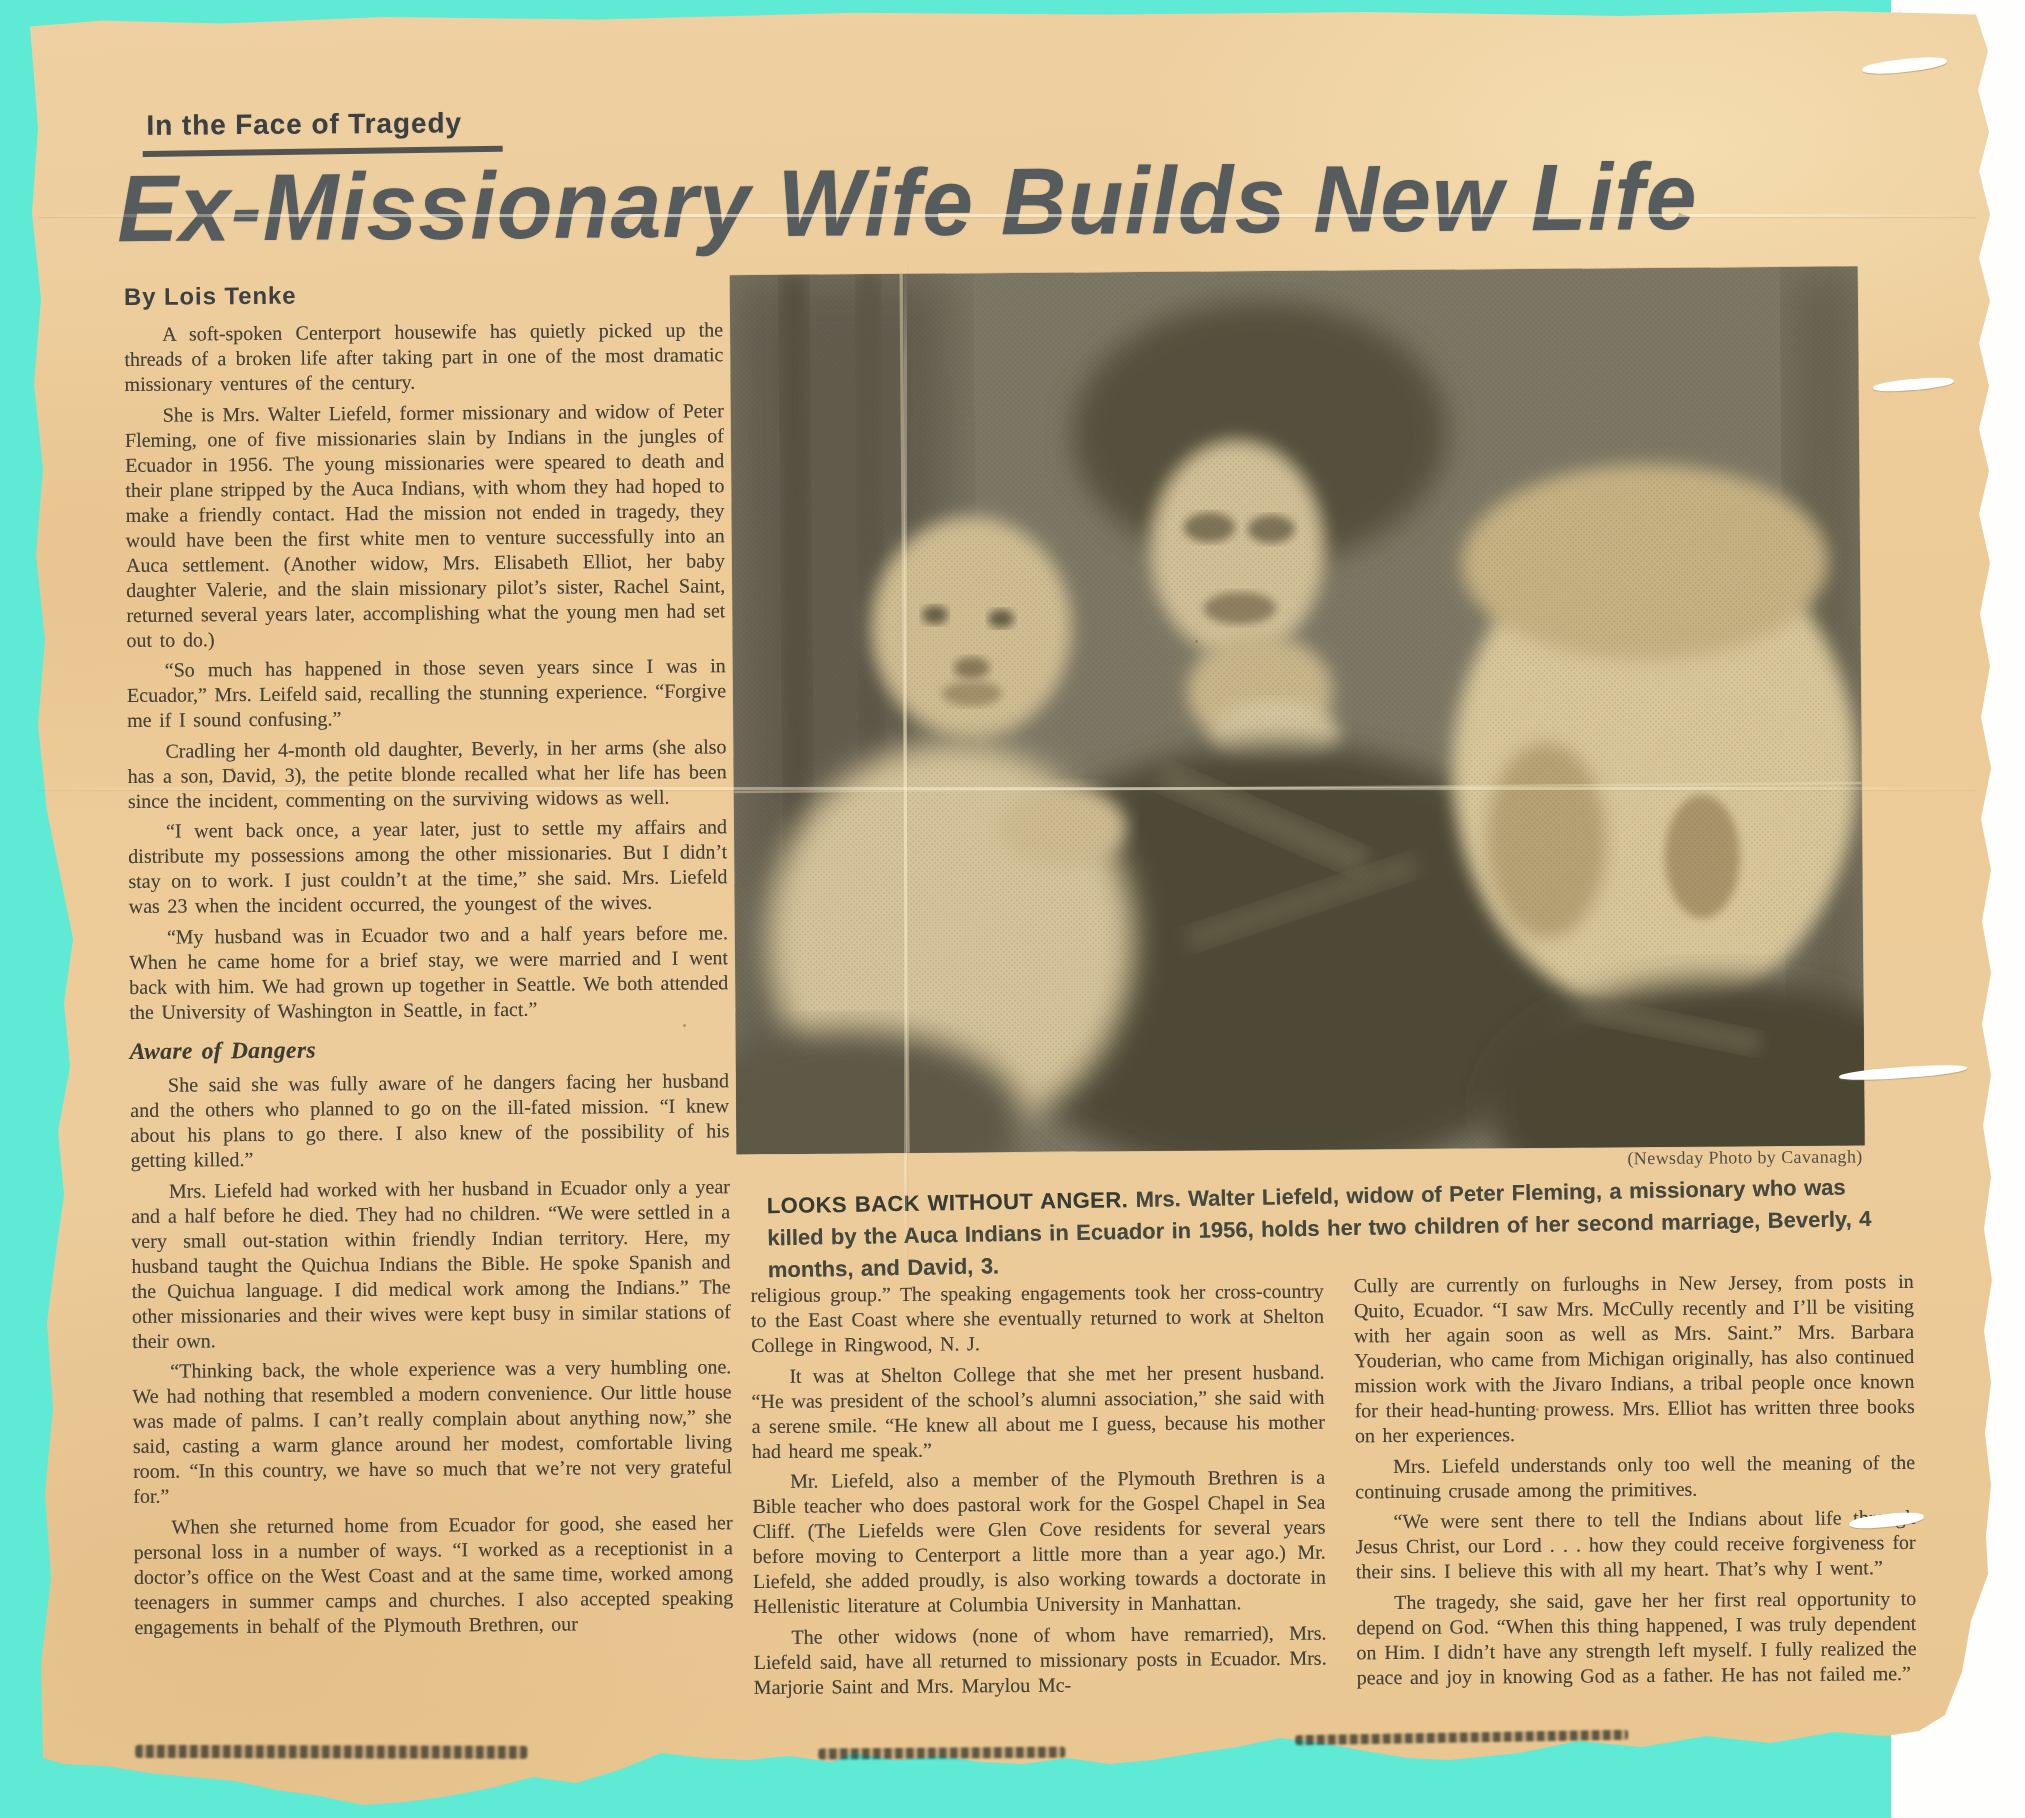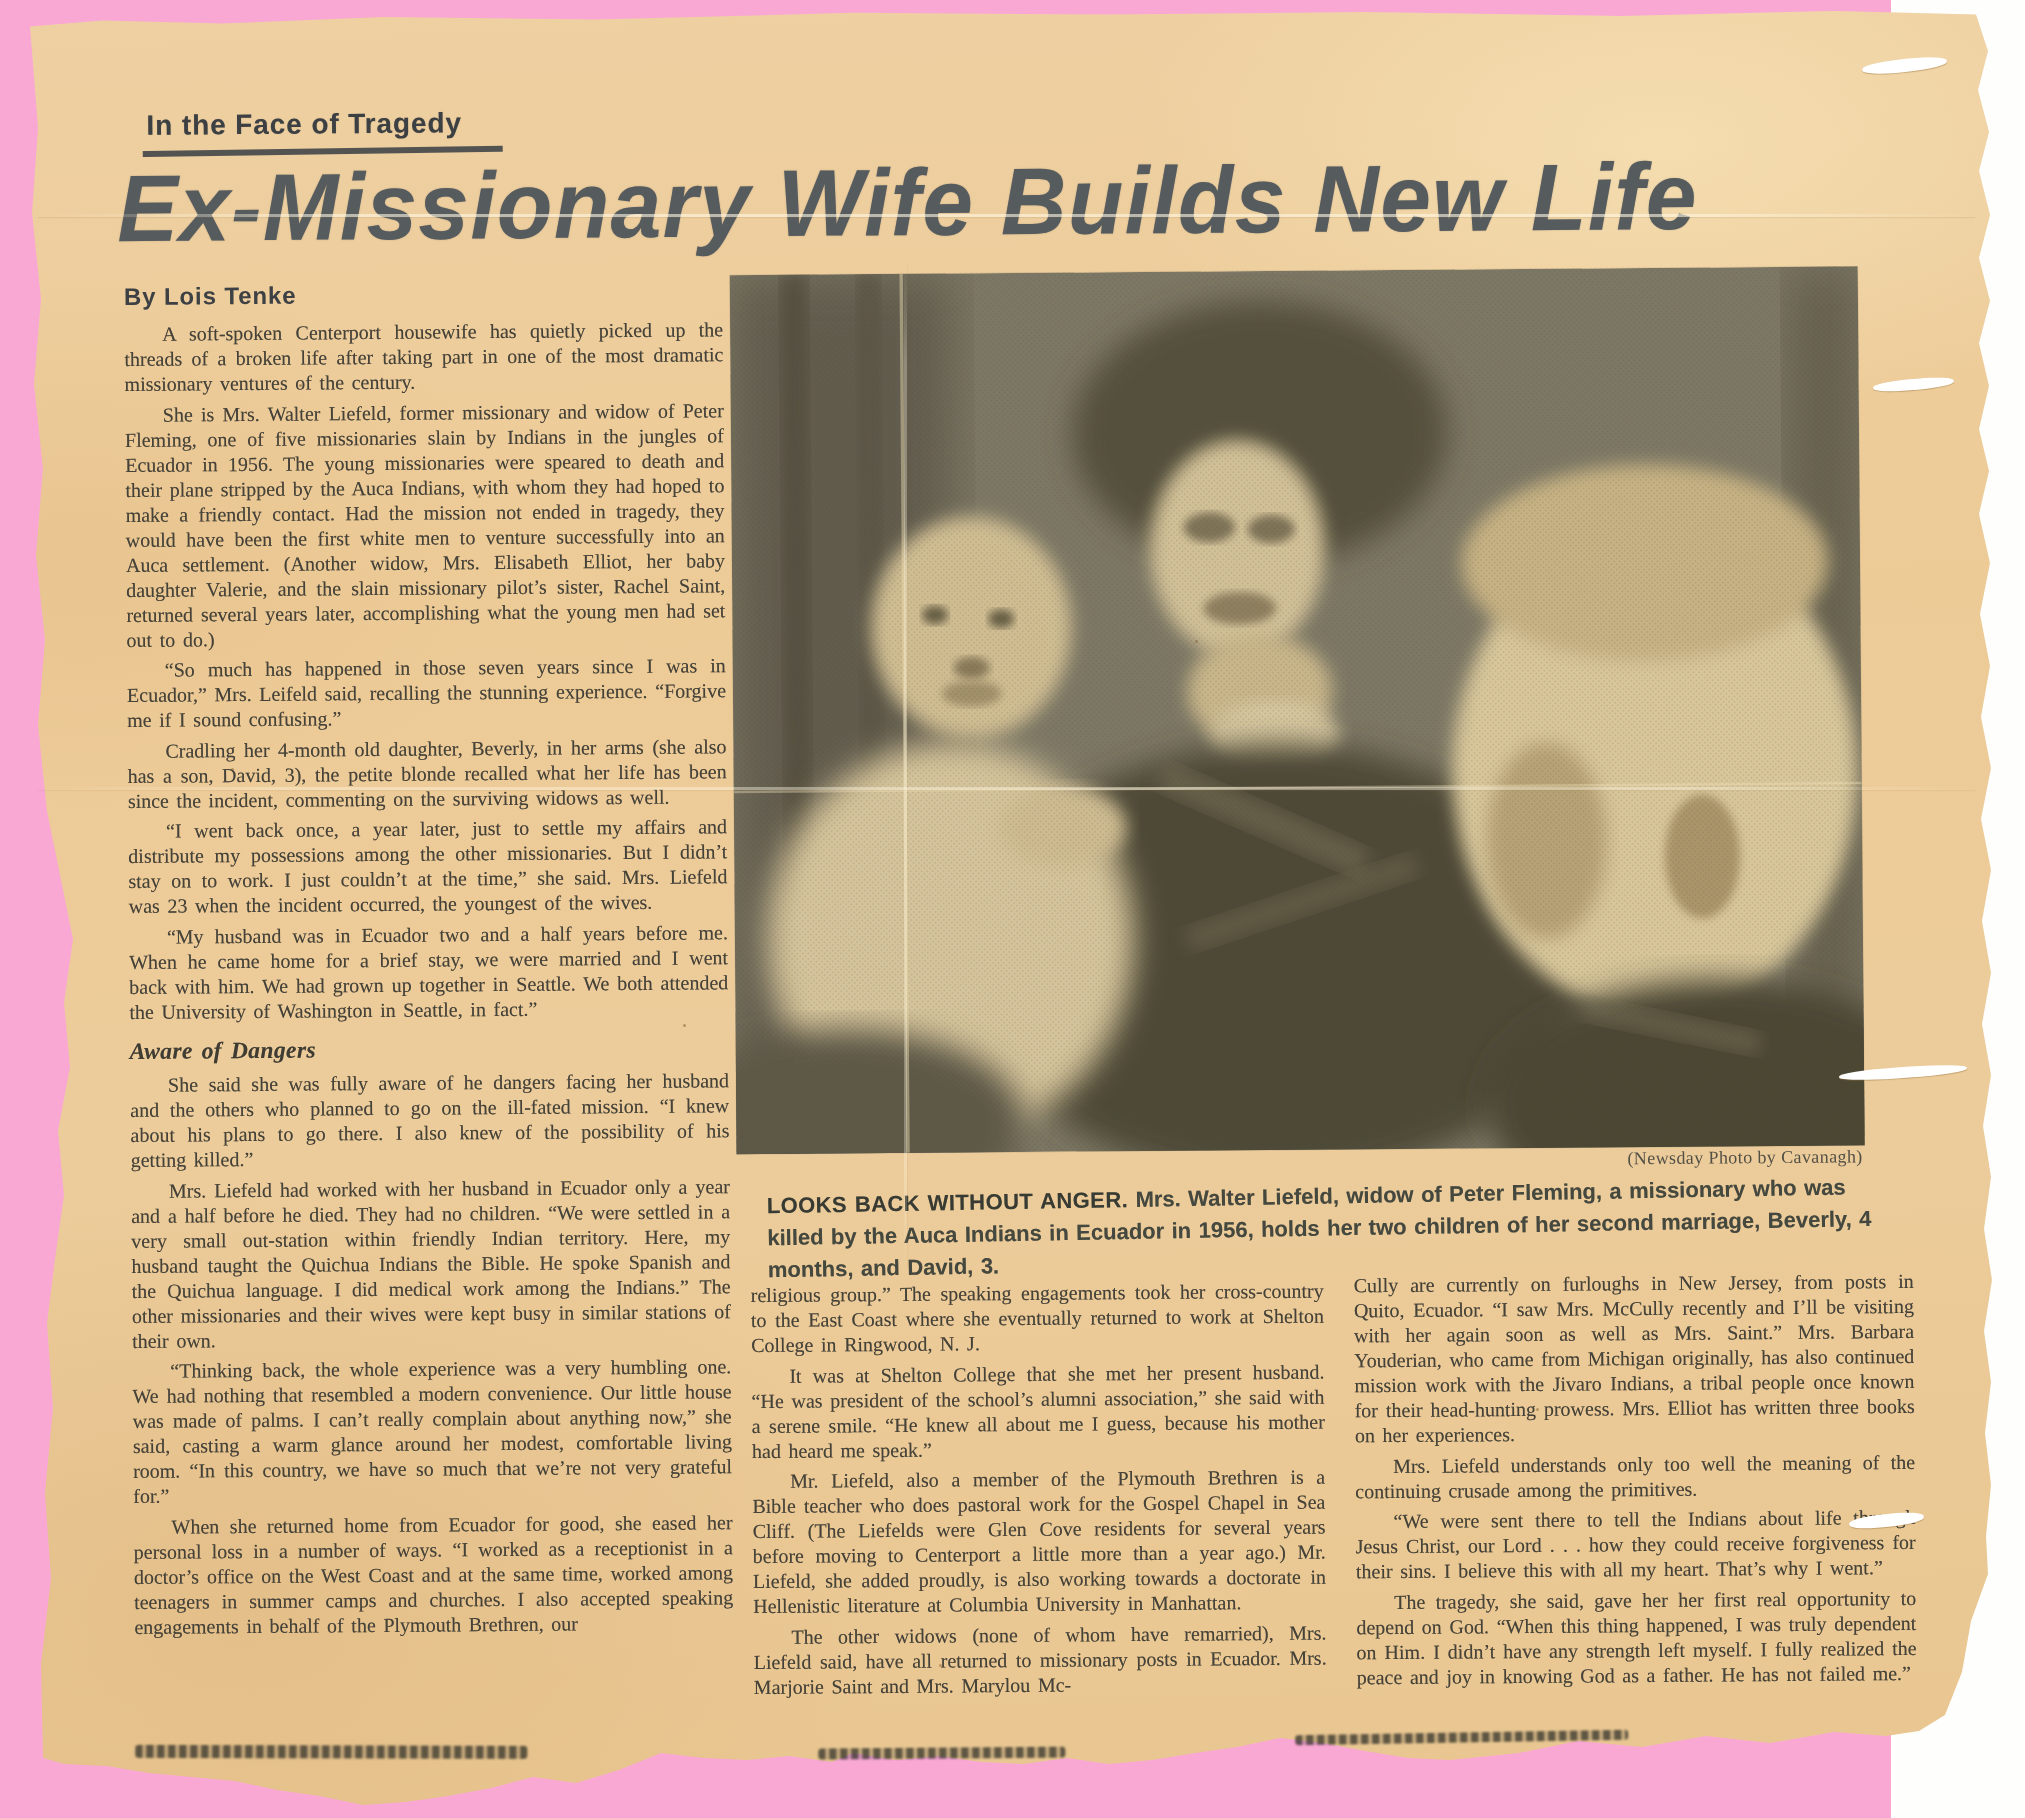--- a/index.html
+++ b/index.html
@@ -1,16 +1,16 @@
 <!DOCTYPE html>
 <html style="font-size:6.8px"><head>
 <meta charset="utf-8">
 <style>
   html,body{margin:0;padding:0;background:#fefefc;width:2025px;height:1819px;overflow:hidden;}
-  #stage{position:relative;width:1891px;height:1819px;background:#f9a8d4;}
+  #stage{position:relative;width:1891px;height:1819px;background:#5eead4;}
   
   #sheet{
     position:absolute;left:0;top:0;width:2025px;height:1819px;
     background:
       radial-gradient(ellipse 768px 384px at 82% 8%, rgba(250,233,190,.55), rgba(250,233,190,0) 70%),
       radial-gradient(ellipse 939px 597px at 12% 88%, rgba(198,148,88,.18), rgba(198,148,88,0) 70%),
       radial-gradient(ellipse 640px 384px at 4% 30%, rgba(205,158,95,.15), rgba(205,158,95,0) 70%),
       linear-gradient(178deg,#eed0a2 0%,#edcb97 34%,#eccc9b 62%,#e9c690 100%);
     clip-path: polygon(
       30px 26.5px,102px 20.5px,222px 23.5px,384px 17px,597px 19.6px,853px 12.8px,1109px 14.5px,1365px 12px,1621px 16px,1834px 11px,1976px 14.5px,

